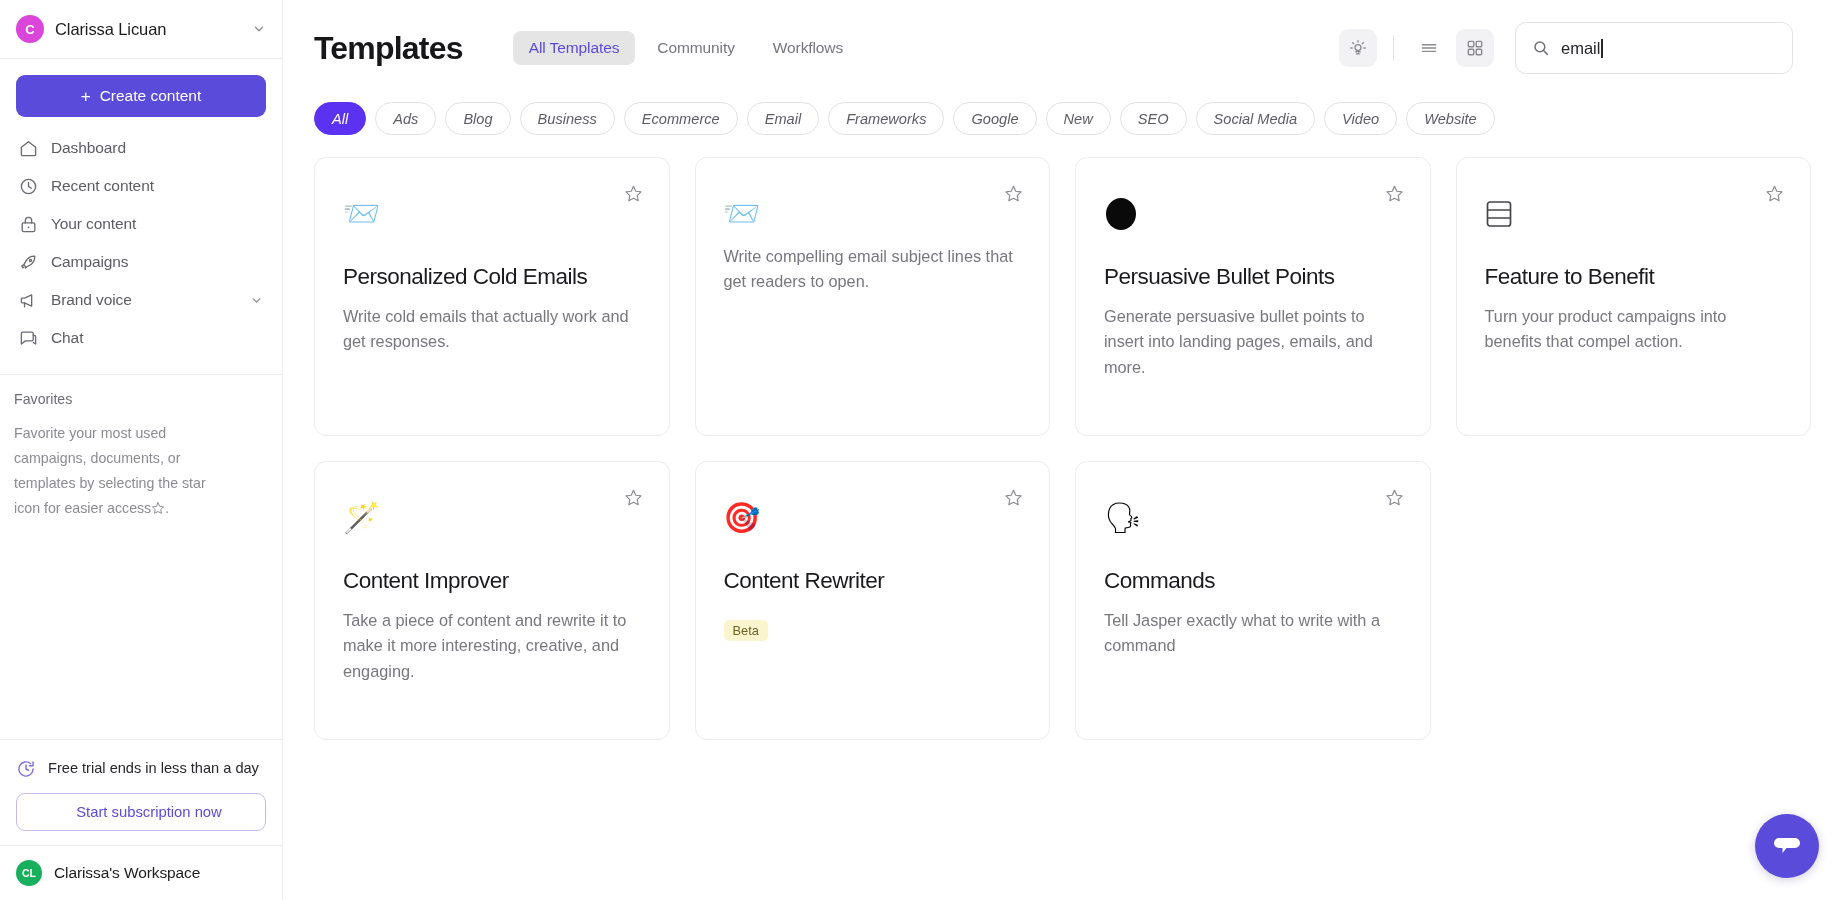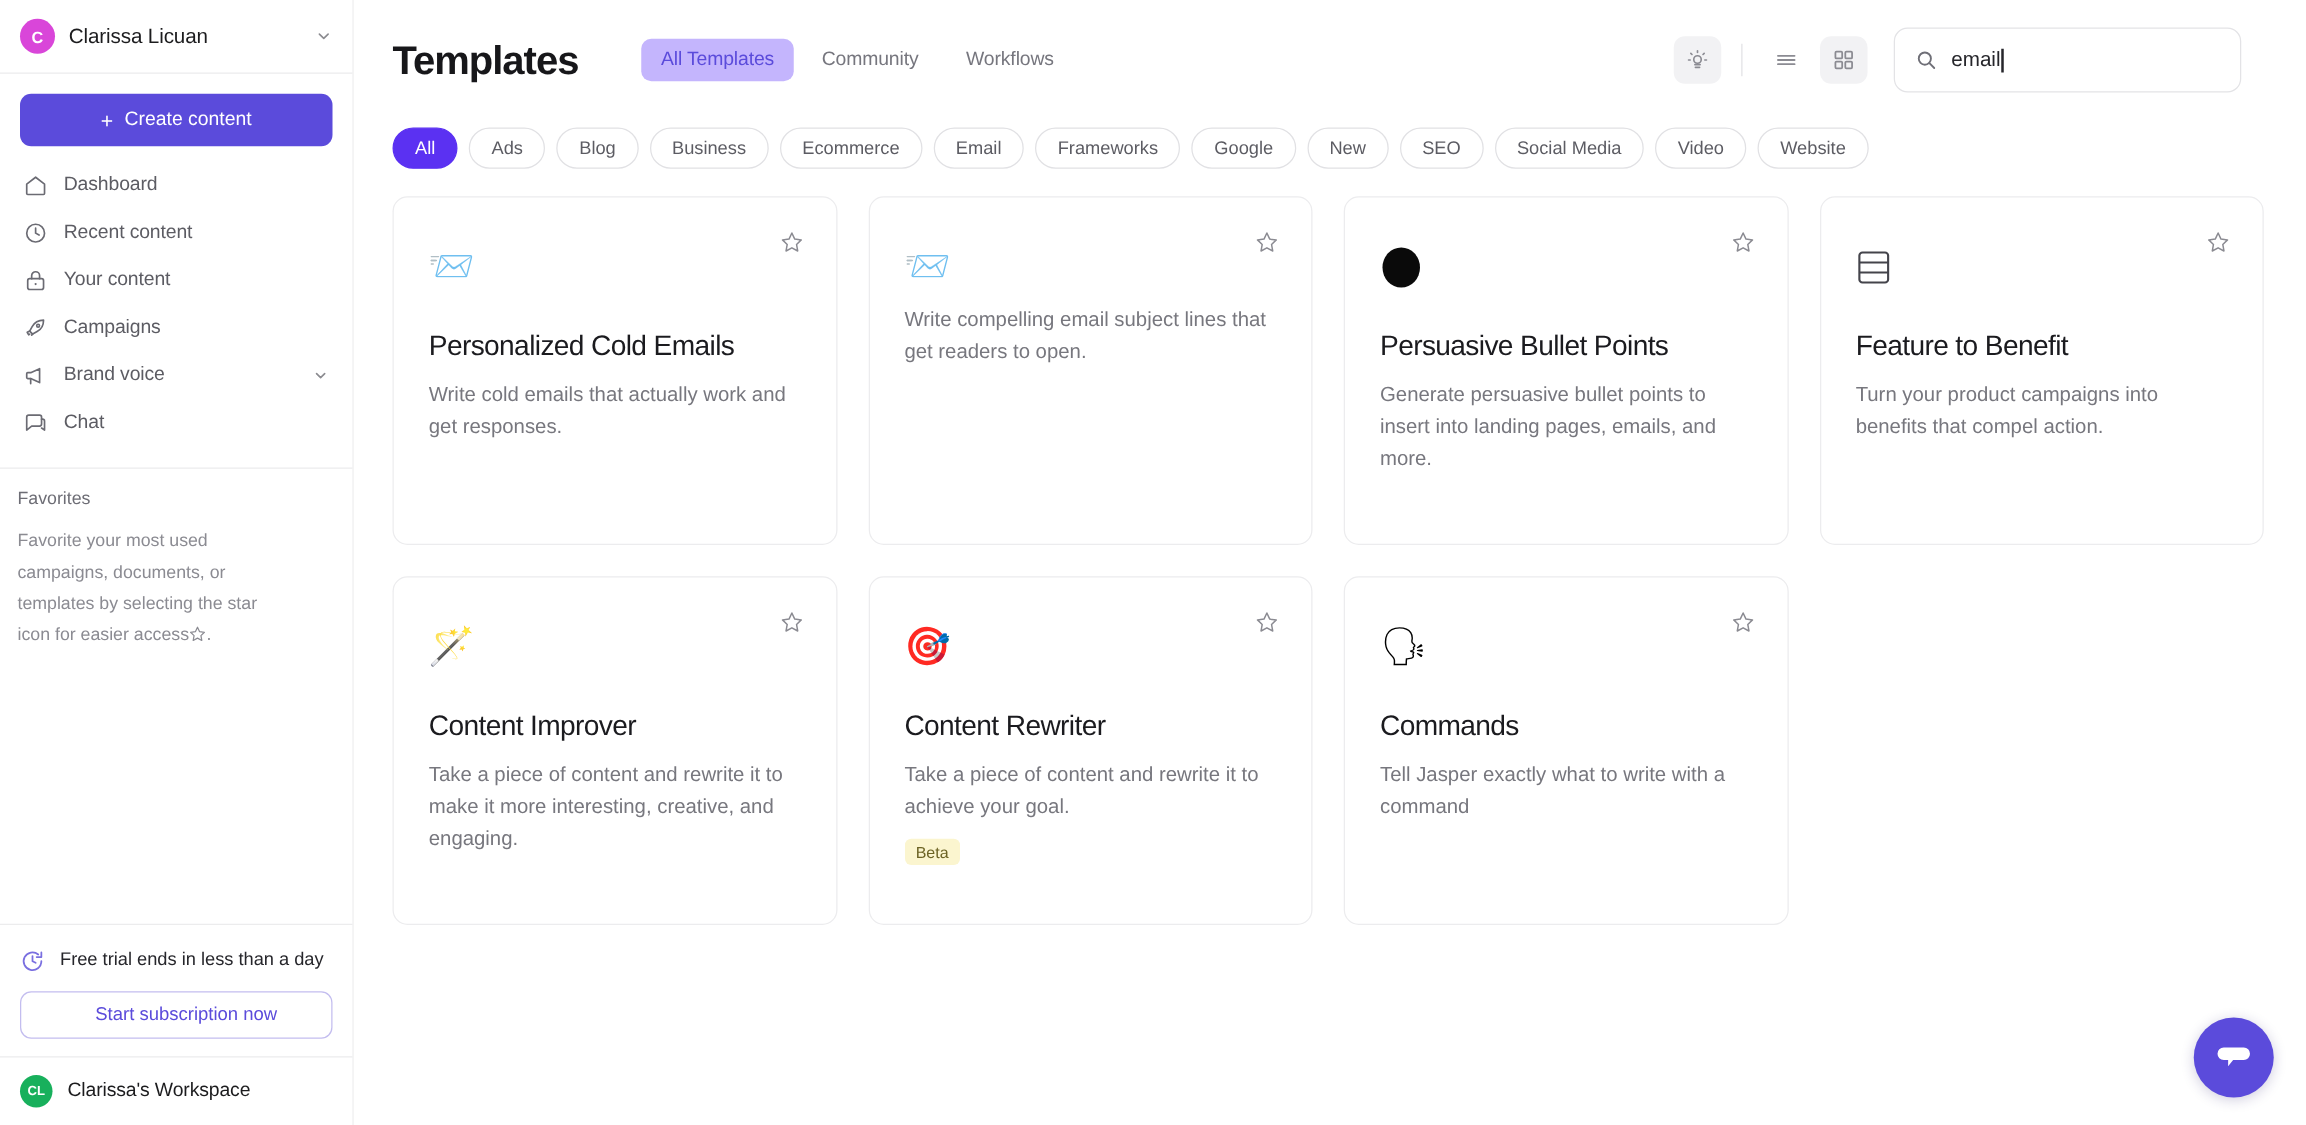--- a/index.html
+++ b/index.html
@@ -92,21 +92,21 @@
   .topbar {
     display: flex; align-items: center; height: 96px;
     padding: 0 52px 0 31px; gap: 12px;
   }
   .page-title { font-size: 32px; font-weight: 700; color: #17171a; letter-spacing: -0.8px; }
   .tabs { display: flex; align-items: center; gap: 6px; margin-left: 38px; }
   .tab {
     padding: 8px 16px; border-radius: 8px; font-size: 15.5px;
     color: #76767e; cursor: pointer; letter-spacing: -0.1px;
   }
-  .tab.active { background: #c4b5fd; color: #5b4bdb; }
+  .tab.active { background: #e5e5e5; color: #5b4bdb; }
   .top-right { margin-left: auto; display: flex; align-items: center; gap: 0; }
   .icon-btn {
     width: 38px; height: 38px; border-radius: 9px;
     display: flex; align-items: center; justify-content: center;
     color: #8b8b92; cursor: pointer; background: transparent; border: none;
   }
   .icon-btn.tinted { background: #f2f2f4; }
   .icon-btn svg { width: 20px; height: 20px; display: block; }
   .vdivider { width: 1px; height: 26px; background: #e2e2e5; margin: 0 16px; }
   .search-box {
@@ -118,21 +118,21 @@
   .search-box .sico svg { width: 18px; height: 18px; display: block; }
   .search-val {
     font-size: 16.5px; color: #26262b; position: relative; display: flex; align-items: center;
   }
   .caret {
     display: inline-block; width: 1.5px; height: 19px; background: #26262b;
     margin-left: 1px;
   }
 
   
-  .filters { display: flex; gap: 9px; padding: 6px 34px 0 31px; flex-wrap: nowrap; }
+  .filters { display: flex; gap: 9px; padding: 6px 34px 0 31px; flex-wrap: nowrap; font-style: italic; }
   .pill {
     height: 33px; border-radius: 17px; border: 1px solid #e1e1e4;
     padding: 0 17px; display: flex; align-items: center; justify-content: center;
     font-size: 14.6px; color: #5c5c63; background: #fff; cursor: pointer; white-space: nowrap;
   }
   .pill.active { background: #5b31f2; border-color: #5b31f2; color: #fff; }
 
   
   .grid {
     padding: 22px 34px 0 31px;
@@ -432,21 +432,20 @@
       </div>
 
       <div class="card">
         <span class="star">
           <svg viewBox="0 0 24 24" fill="none" stroke="currentColor" stroke-width="1.5" stroke-linecap="round" stroke-linejoin="round">
               <polygon points="12 3 14.9 9.2 21.5 10 16.7 14.6 17.9 21.2 12 18 6.1 21.2 7.3 14.6 2.5 10 9.1 9.2"></polygon>
             </svg>
         </span>
         <div class="card-icon">🎯</div>
         <div class="card-title">Content Rewriter</div>
-        <div class="card-desc">Take a piece of content and rewrite it to achieve your goal.</div>
         <span class="badge-beta">Beta</span>
       </div>
 
       <div class="card">
         <span class="star">
           <svg viewBox="0 0 24 24" fill="none" stroke="currentColor" stroke-width="1.5" stroke-linecap="round" stroke-linejoin="round">
               <polygon points="12 3 14.9 9.2 21.5 10 16.7 14.6 17.9 21.2 12 18 6.1 21.2 7.3 14.6 2.5 10 9.1 9.2"></polygon>
             </svg>
         </span>
         <div class="card-icon">🗣</div>

